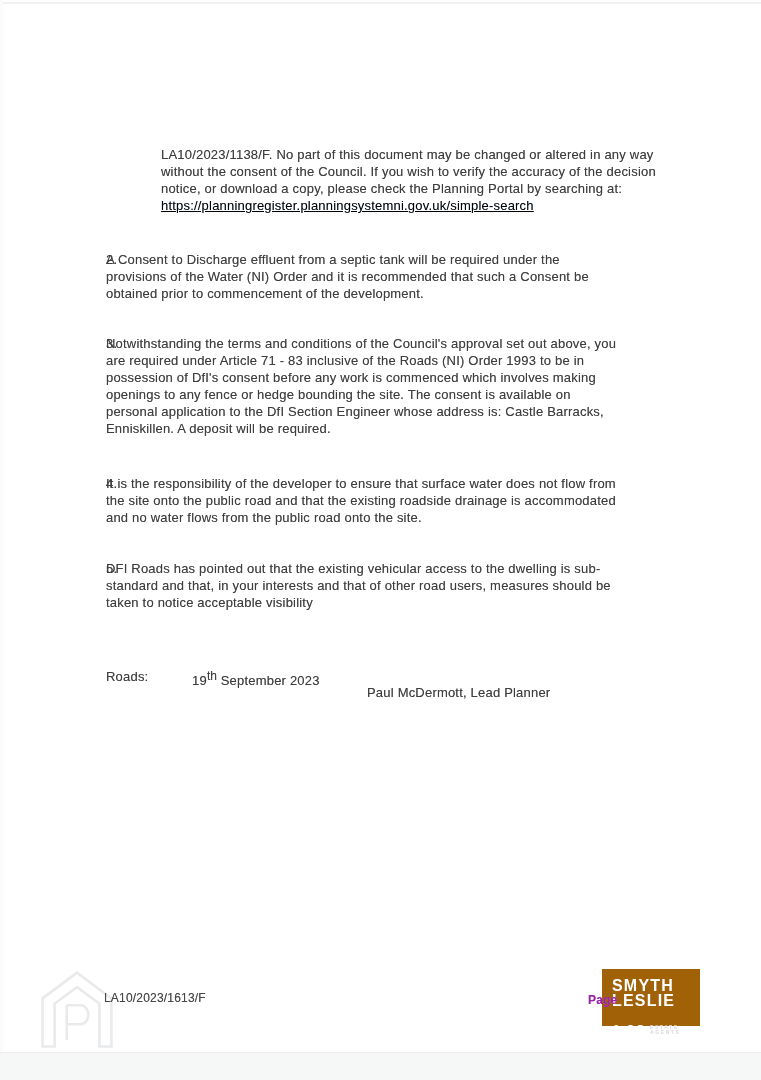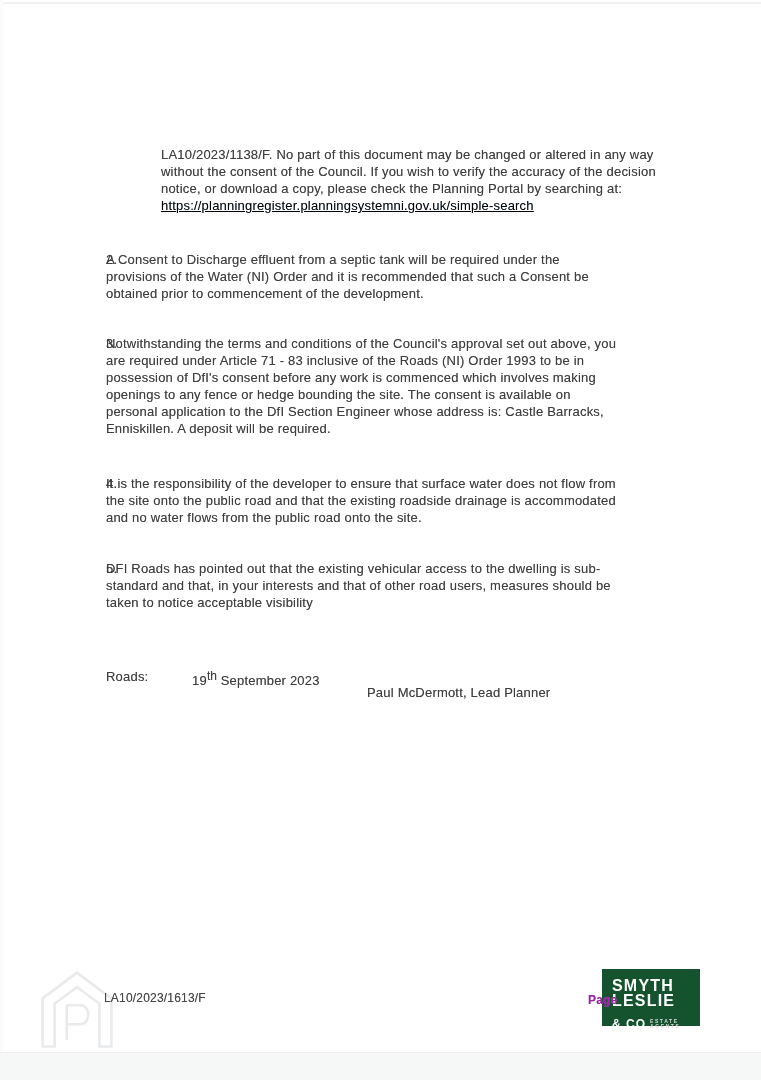--- a/index.html
+++ b/index.html
@@ -42,27 +42,27 @@
     text-shadow:0 0 .5px rgba(70,70,70,.6);
     transform:scaleX(.96);transform-origin:left;
   }
   .page-label{
     position:absolute;left:588px;top:993px;z-index:4;
     color:#a21caf;font-size:12px;font-weight:bold;letter-spacing:.2px;
     text-shadow:0 0 .6px rgba(150,150,150,.8);
   }
   .logo-box{
     position:absolute;left:602px;top:969px;width:98px;height:57px;z-index:3;
-    background:#14532d;box-sizing:border-box;padding:8px 0 16px 10px;
+    background:#a16207;box-sizing:border-box;padding:8px 0 16px 10px;
   }
   .logo-box .l1,.logo-box .l2{
     color:#fff;font-weight:bold;font-size:16px;line-height:15px;letter-spacing:1.2px;
     transform:scaleY(1.04);transform-origin:top left;white-space:nowrap;
   }
-  .logo-row{display:flex;align-items:flex-start;margin-top:11px;}
+  .logo-row{display:flex;align-items:flex-start;margin-top:17px;}
   .logo-box .l3{color:#fff;font-weight:bold;font-size:12px;line-height:12px;letter-spacing:1px;white-space:nowrap;}
   .logo-sub{margin-left:4px;margin-top:1px;}
   .logo-sub div{color:#d9d9da;font-size:5px;line-height:5px;letter-spacing:1.6px;font-weight:bold;white-space:nowrap;}
 </style>
 </head>
 <body>
 
 <div class="edge-top"></div>
 <div class="edge-left"></div>
 <div class="edge-bottom"></div>

